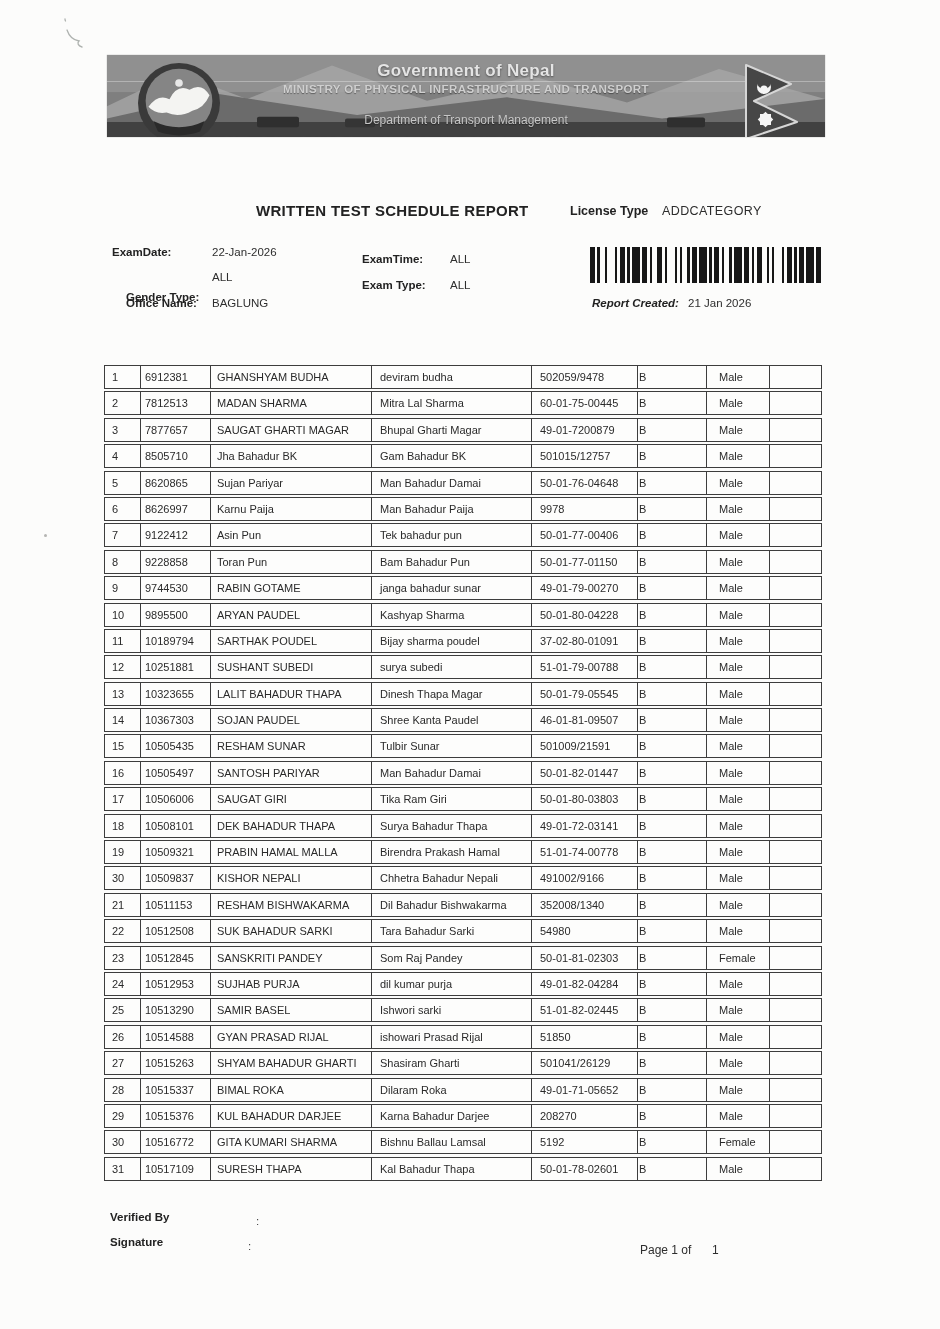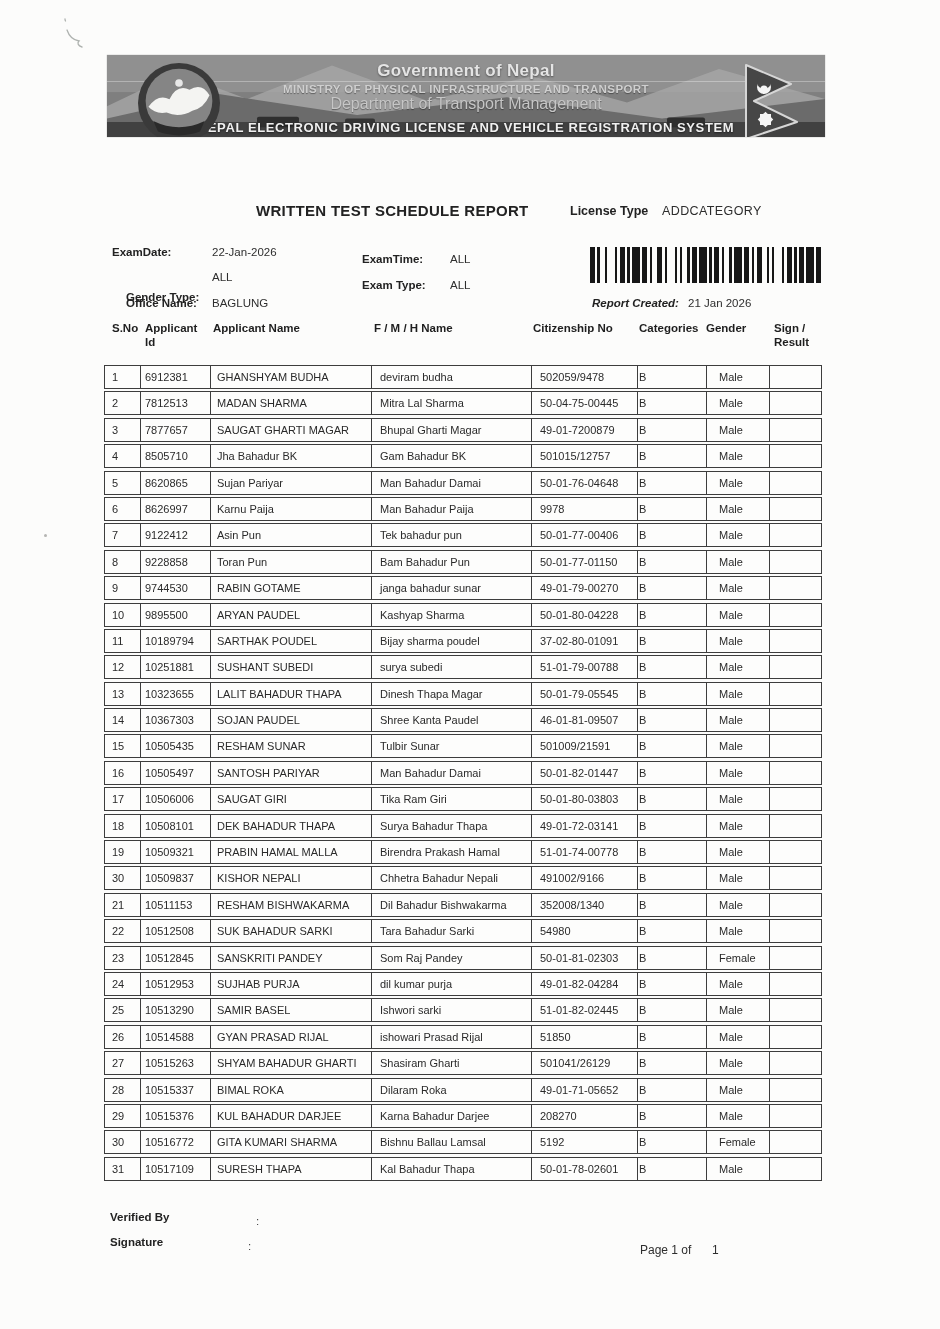--- a/index.html
+++ b/index.html
@@ -5,21 +5,21 @@
   html,body{margin:0;padding:0;}
   body{width:940px;height:1329px;background:#fbfbfa;font-family:"Liberation Sans","DejaVu Sans",sans-serif;color:#333;position:relative;overflow:hidden;}
   .page{position:absolute;inset:0;background:#fcfcfb;}
 
   
   .banner{position:absolute;left:107px;top:55px;width:718px;height:82px;overflow:hidden;box-shadow:0 0 1px rgba(0,0,0,.4);}
   .banner-bg{position:absolute;inset:0;width:100%;height:100%;}
   .banner-text{position:absolute;inset:0;text-align:center;z-index:2;}
   .b-gov{margin-top:6px;font-size:17px;font-weight:bold;color:#e4e4e4;letter-spacing:.3px;text-shadow:0 1px 2px rgba(0,0,0,.45);}
   .b-min{margin-top:2px;font-size:11.5px;font-weight:bold;color:#cfcfcf;letter-spacing:.4px;text-shadow:0 1px 1px rgba(0,0,0,.4);}
-  .b-dep{margin-top:0;font-size:16px;color:#c6c6c6;text-shadow:0 1px 1px rgba(0,0,0,.4);}
+  .b-dep{margin-top:18px;font-size:12px;color:#c6c6c6;text-shadow:0 1px 1px rgba(0,0,0,.4);}
   .b-sys{margin-top:7px;font-size:13px;font-weight:bold;color:#f0f0f0;letter-spacing:.6px;text-shadow:0 1px 2px rgba(0,0,0,.55);}
   .emblem{position:absolute;left:28px;top:7px;width:88px;height:82px;z-index:3;}
   .flag{position:absolute;right:24px;top:8px;width:62px;height:78px;z-index:3;}
 
   
   .title{position:absolute;left:256px;top:202px;font-size:15px;font-weight:bold;color:#222;letter-spacing:.3px;}
   .lt-label{position:absolute;left:570px;top:204px;font-size:12.5px;font-weight:bold;color:#222;}
   .lt-value{position:absolute;left:662px;top:204px;font-size:12.5px;color:#2c2c2c;letter-spacing:.4px;}
   .m-label{position:absolute;font-size:11.5px;font-weight:bold;color:#222;}
   .m-value{position:absolute;font-size:11.5px;color:#2e2e2e;}
@@ -183,47 +183,37 @@
       <span style="width: 2.49462px; background: transparent;"></span>
       <span style="width: 4.98925px; background: rgb(23, 23, 23);"></span>
       <span style="width: 2.49462px; background: transparent;"></span>
       <span style="width: 7.48387px; background: rgb(23, 23, 23);"></span>
       <span style="width: 2.49462px; background: transparent;"></span>
       <span style="width: 4.98925px; background: rgb(23, 23, 23);"></span>
     </div>
   <div class="m-label" style="left:592px;top:297px;font-style:italic;">Report Created:</div>
   <div class="m-value" style="left:688px;top:297px;text-align:center;">21 Jan 2026</div>
 
-  <div class="thead">
-      <div class="hc c0">S.No</div>
-      <div class="hc c1">Applicant Id</div>
-      <div class="hc c2">Applicant Name</div>
-      <div class="hc c3">F / M / H Name</div>
-      <div class="hc c4">Citizenship No</div>
-      <div class="hc c5">Categories</div>
-      <div class="hc c6">Gender</div>
-      <div class="hc c7">Sign / Result</div>
-    </div>
   <div class="tbody">
       <div class="row">
         <div class="cell c0">1</div>
         <div class="cell c1">6912381</div>
         <div class="cell c2">GHANSHYAM BUDHA</div>
         <div class="cell c3">deviram budha</div>
         <div class="cell c4">502059/9478</div>
         <div class="cell c5">B</div>
         <div class="cell c6">Male</div>
         <div class="cell c7"></div>
       </div>
       <div class="row">
         <div class="cell c0">2</div>
         <div class="cell c1">7812513</div>
         <div class="cell c2">MADAN SHARMA</div>
         <div class="cell c3">Mitra Lal Sharma</div>
-        <div class="cell c4">50-04-75-00445</div>
+        <div class="cell c4">60-01-75-00445</div>
         <div class="cell c5">B</div>
         <div class="cell c6">Male</div>
         <div class="cell c7"></div>
       </div>
       <div class="row">
         <div class="cell c0">3</div>
         <div class="cell c1">7877657</div>
         <div class="cell c2">SAUGAT GHARTI MAGAR</div>
         <div class="cell c3">Bhupal Gharti Magar</div>
         <div class="cell c4">49-01-7200879</div>

